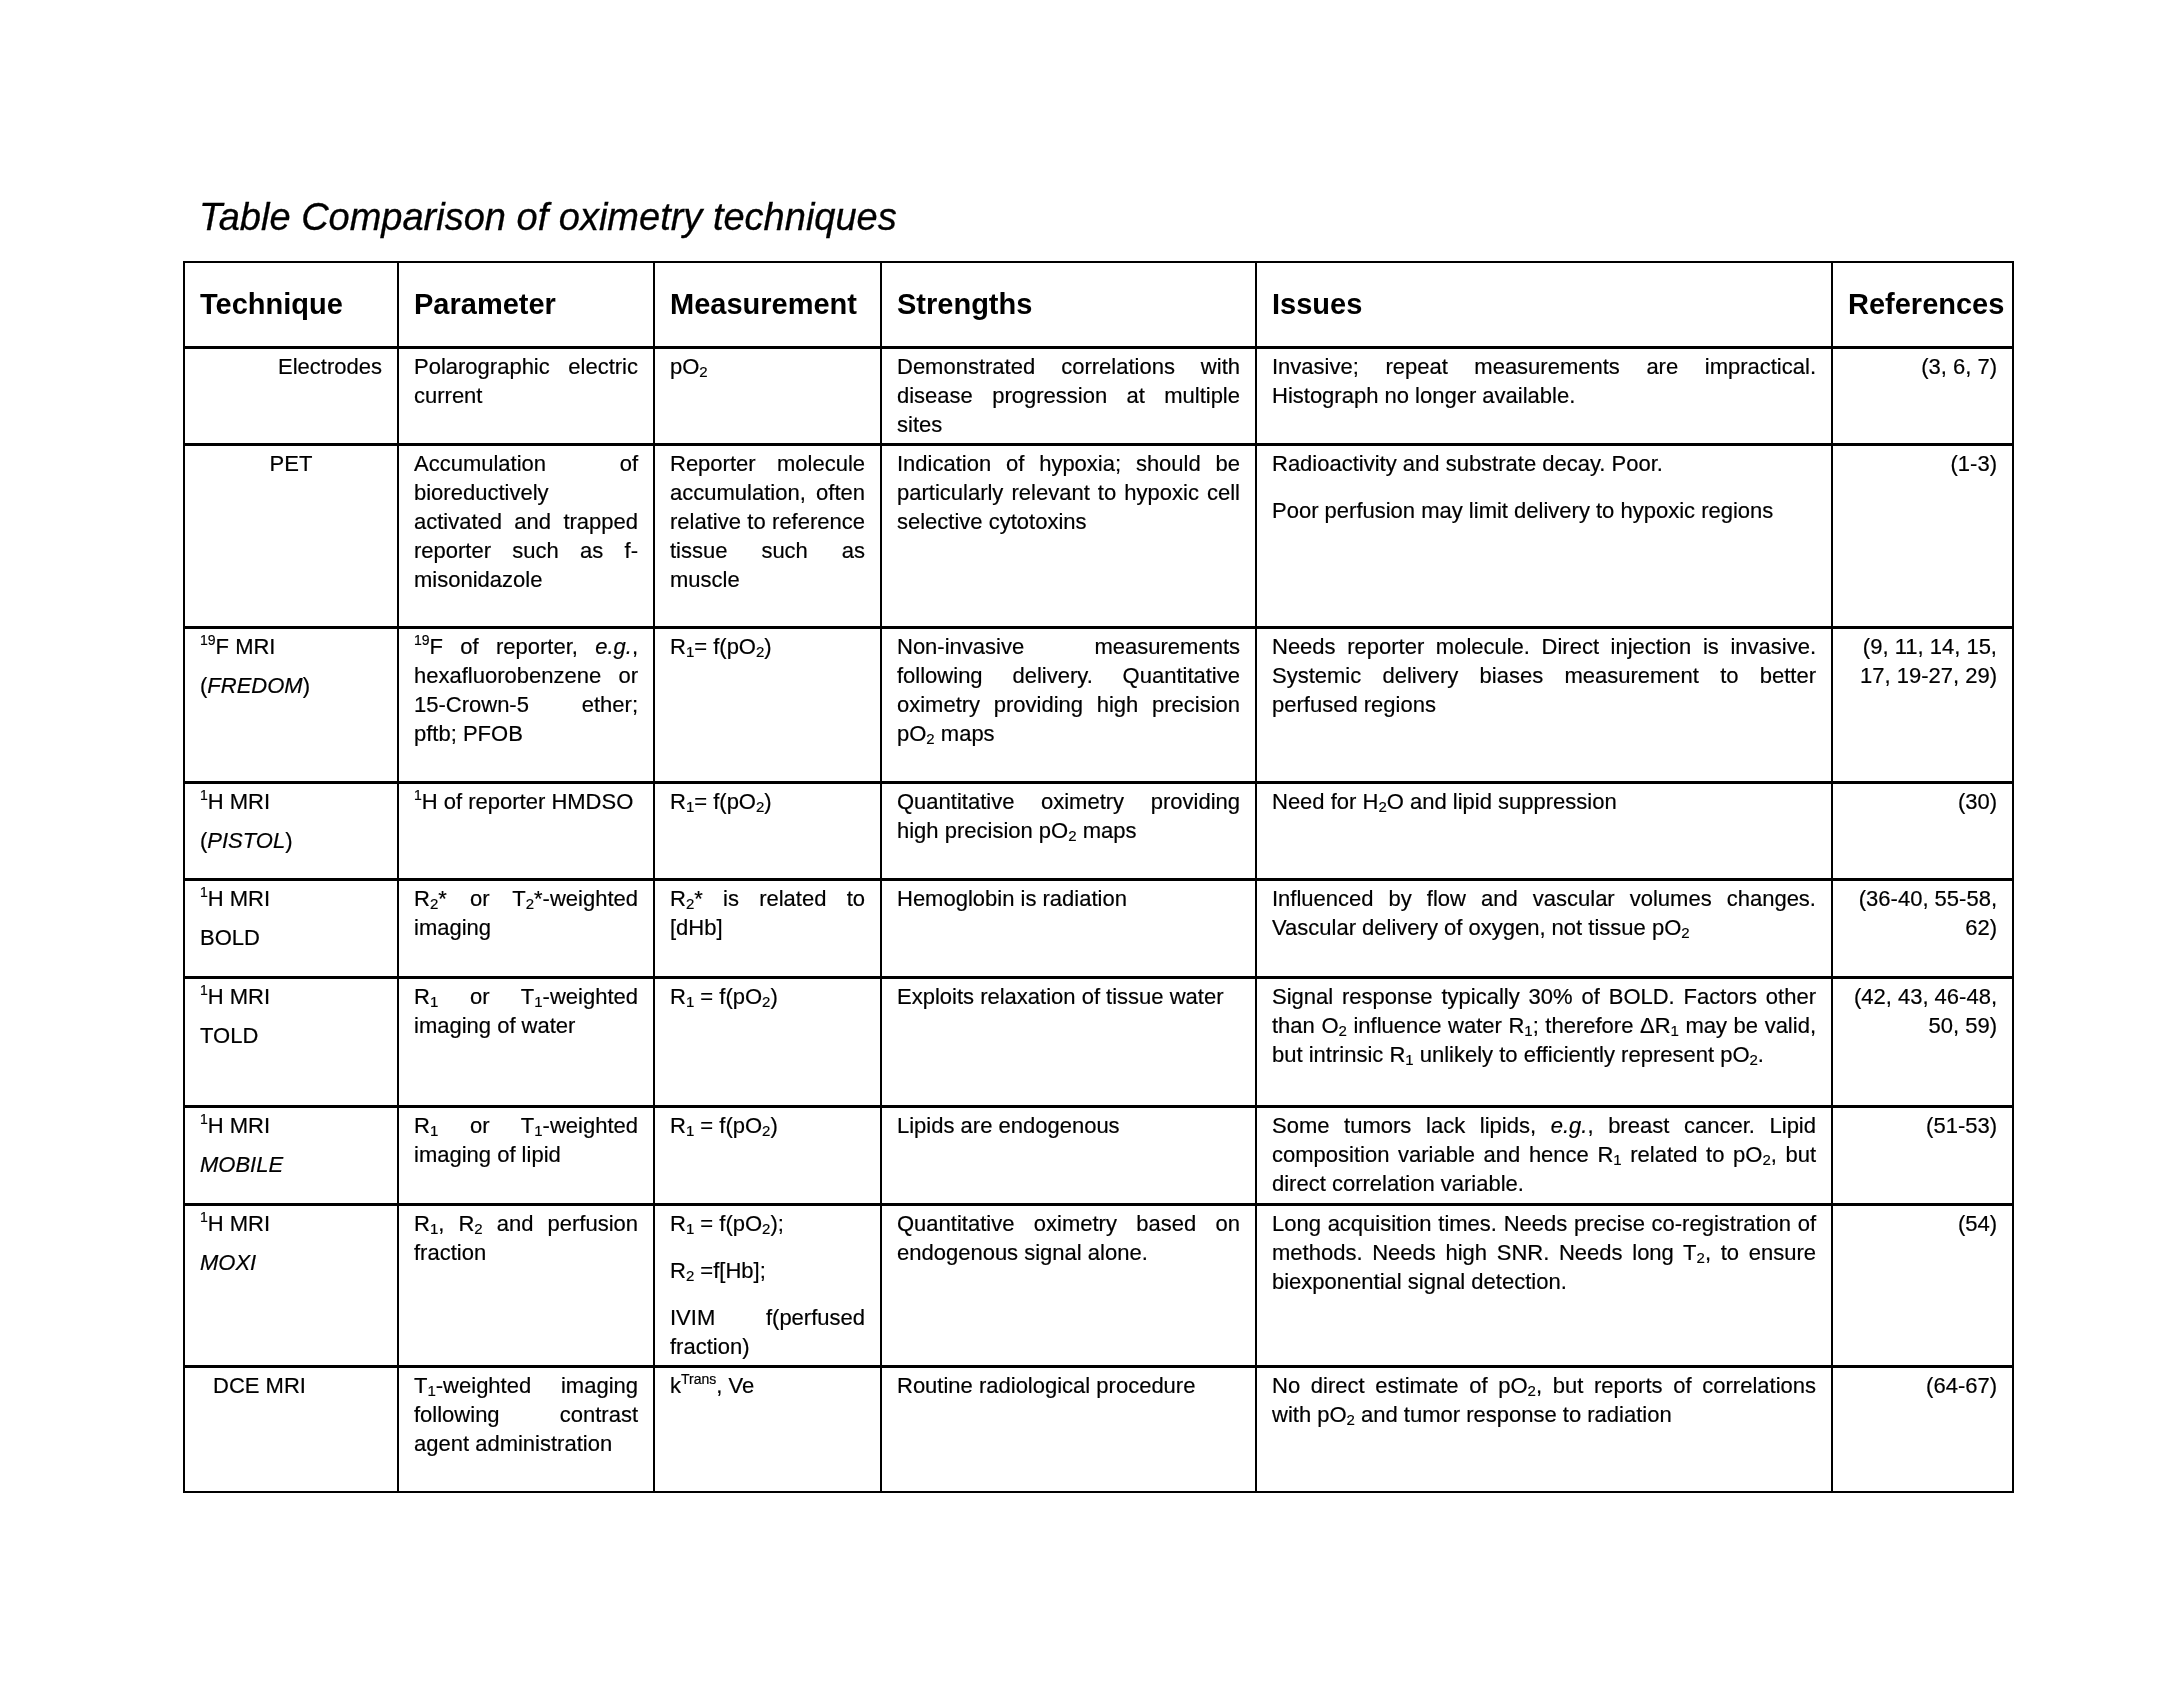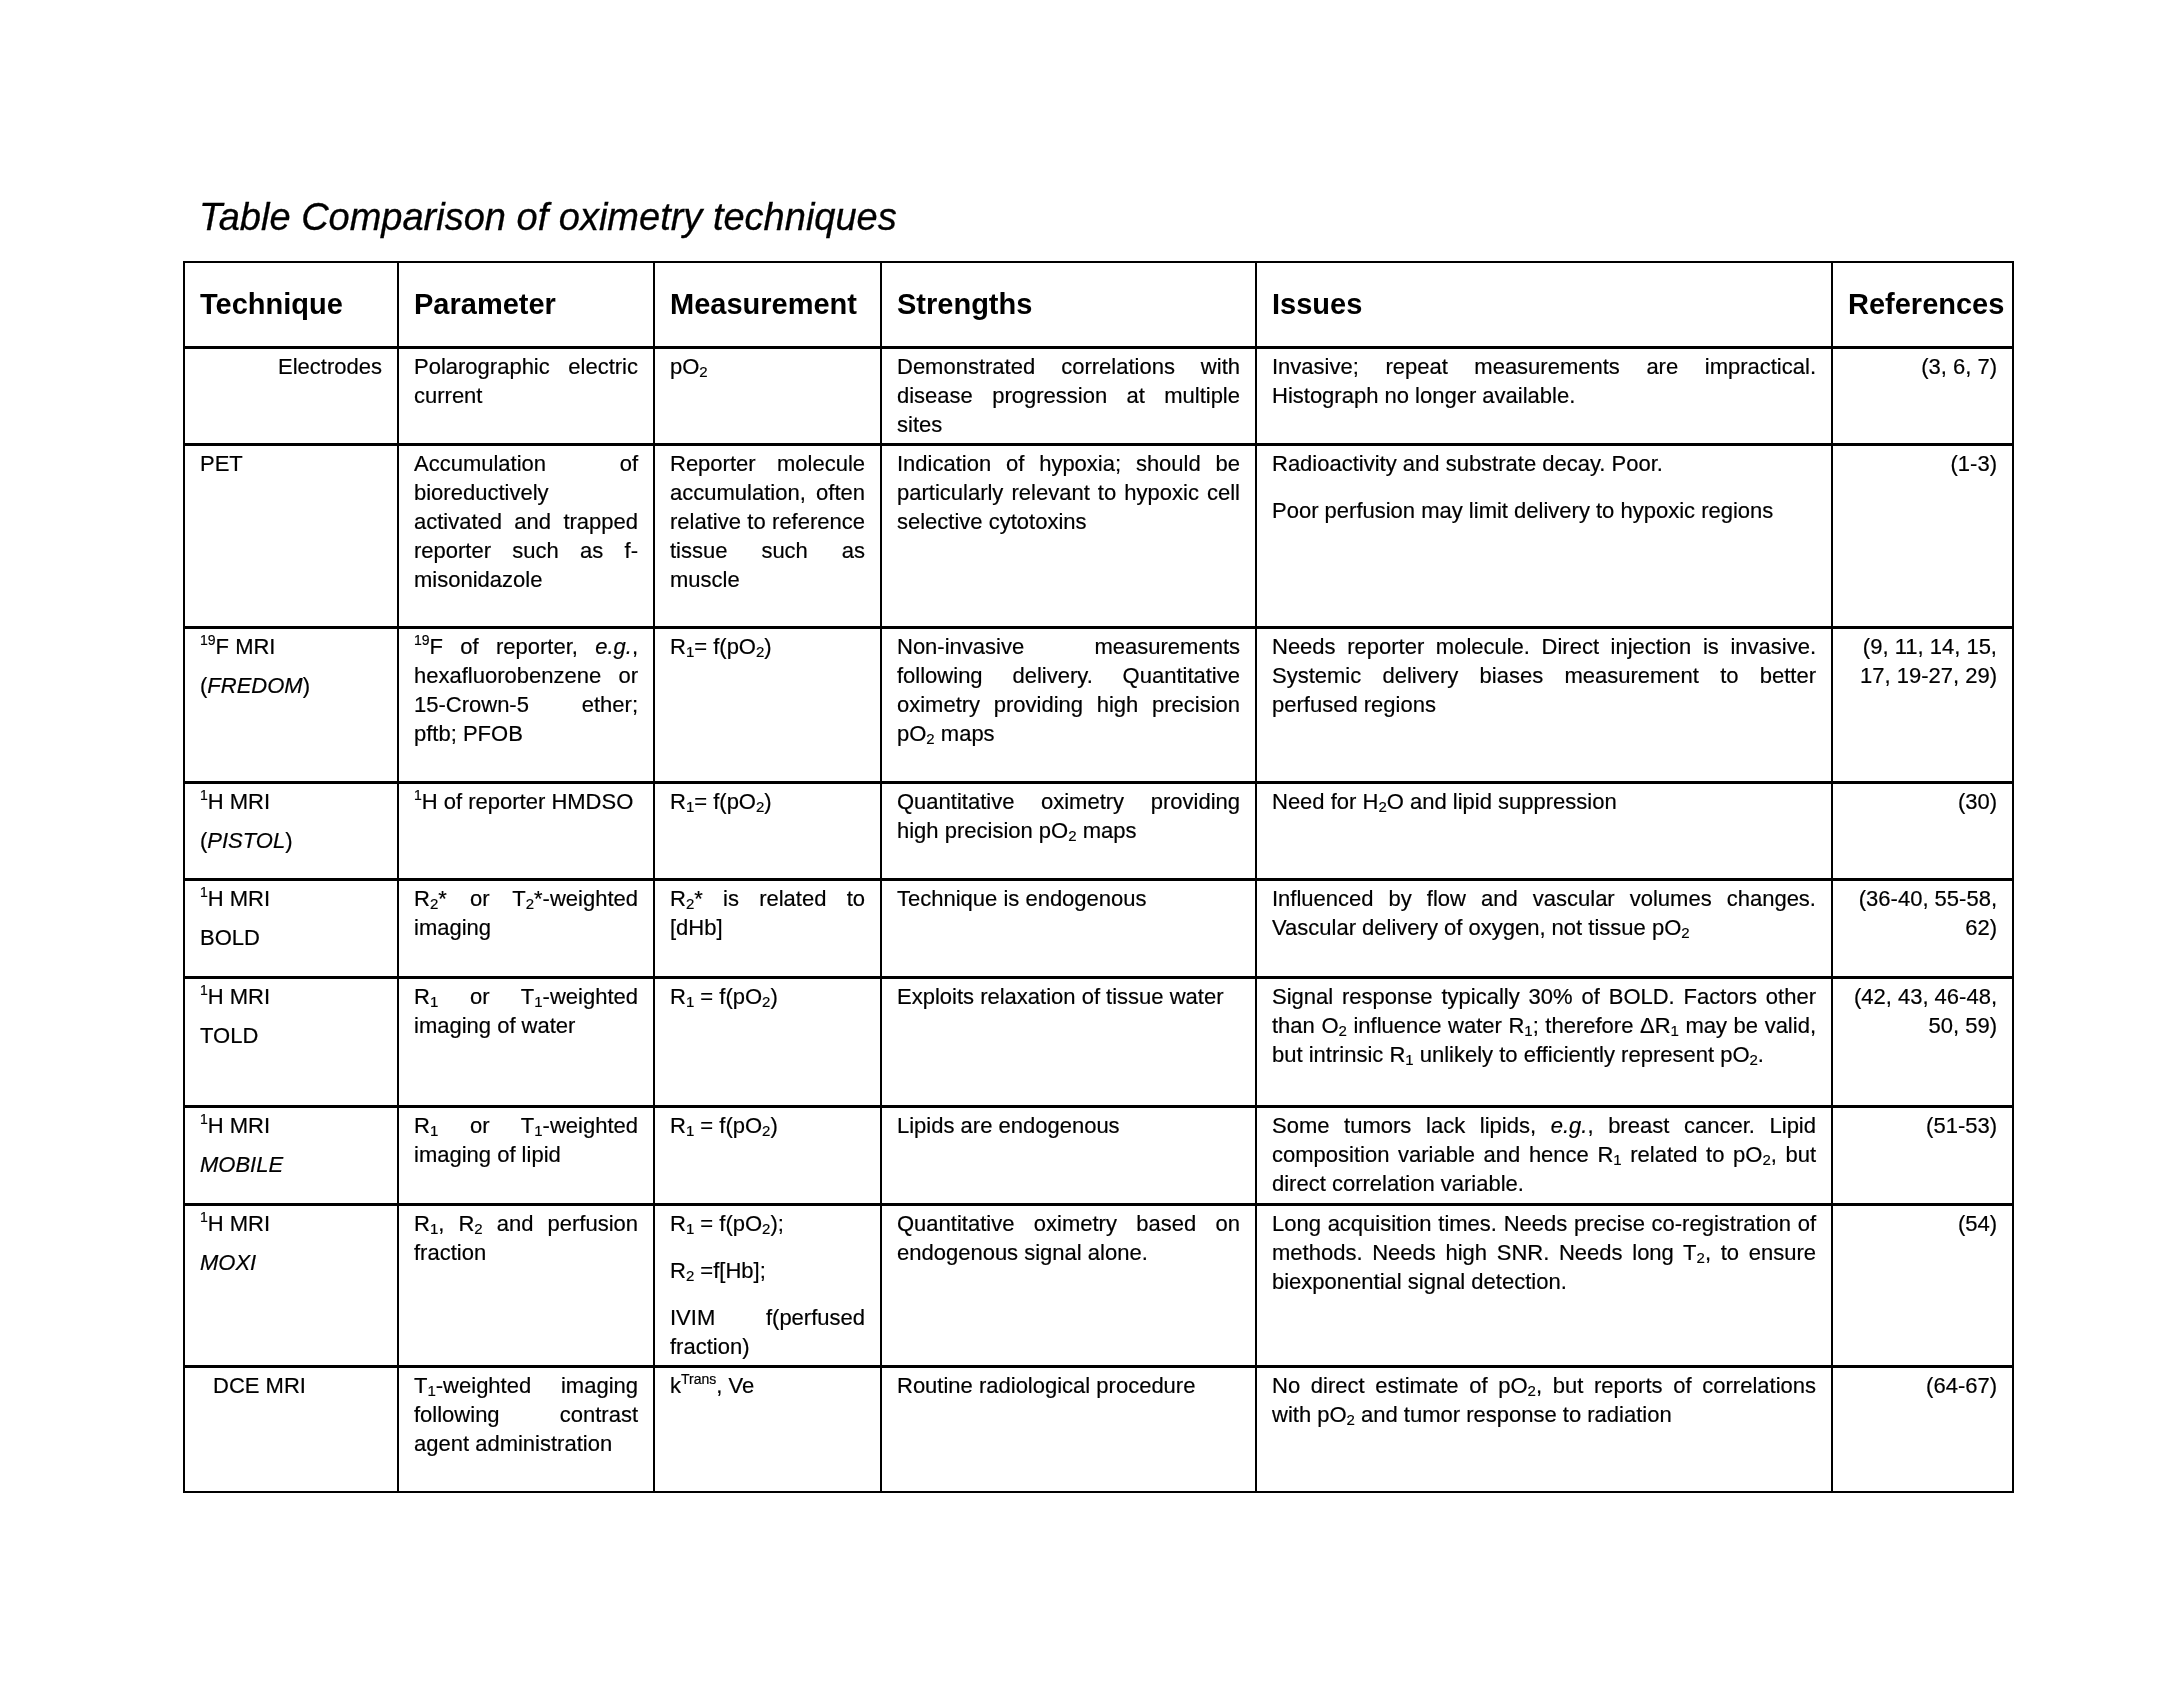--- a/index.html
+++ b/index.html
@@ -61,21 +61,21 @@
         </td>
         <td>
           <span class="para">Demonstrated correlations with disease progression at multiple sites</span>
         </td>
         <td>
           <span class="para">Invasive; repeat measurements are impractical. Histograph no longer available.</span>
         </td>
         <td class="ref">(3, 6, 7)</td>
       </tr>
       <tr class="row-sep" style="height: 183px;">
-        <td style="text-align: left;">
+        <td style="text-align: center;">
           <span class="tech-line">PET</span>
         </td>
         <td>
           <span class="para">Accumulation of bioreductively activated and trapped reporter such as f-misonidazole</span>
         </td>
         <td>
           <span class="para">Reporter molecule accumulation, often relative to reference tissue such as muscle</span>
         </td>
         <td>
           <span class="para">Indication of hypoxia; should be particularly relevant to hypoxic cell selective cytotoxins</span>
@@ -129,21 +129,21 @@
           <span class="tech-line"><sup>1</sup>H MRI</span>
           <span class="tech-line">BOLD</span>
         </td>
         <td>
           <span class="para">R<sub>2</sub>* or T<sub>2</sub>*-weighted imaging</span>
         </td>
         <td>
           <span class="para">R<sub>2</sub>* is related to [dHb]</span>
         </td>
         <td>
-          <span class="para">Technique is endogenous</span>
+          <span class="para">Hemoglobin is radiation</span>
         </td>
         <td>
           <span class="para">Influenced by flow and vascular volumes changes. Vascular delivery of oxygen, not tissue pO<sub>2</sub></span>
         </td>
         <td class="ref">(36-40, 55-58, 62)</td>
       </tr>
       <tr class="row-sep" style="height: 129px;">
         <td style="text-align: left;">
           <span class="tech-line"><sup>1</sup>H MRI</span>
           <span class="tech-line">TOLD</span>

